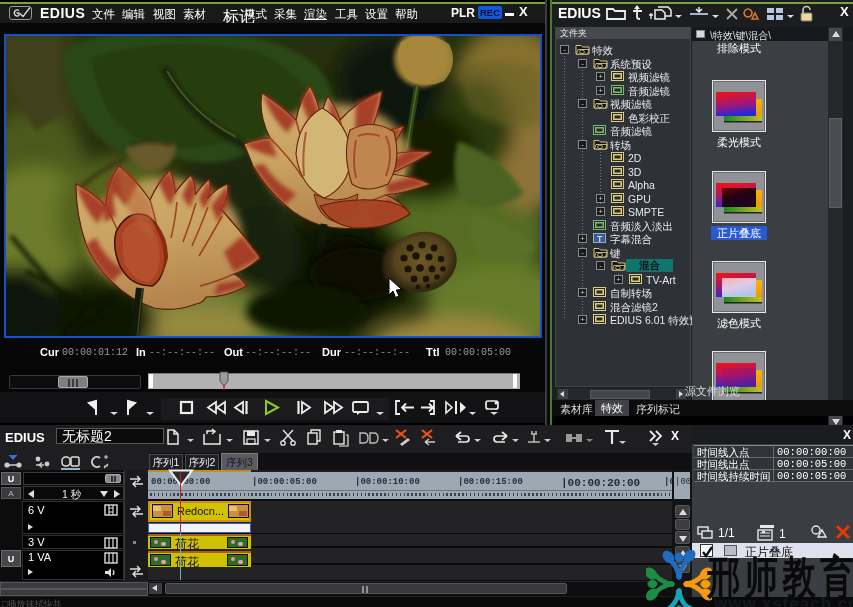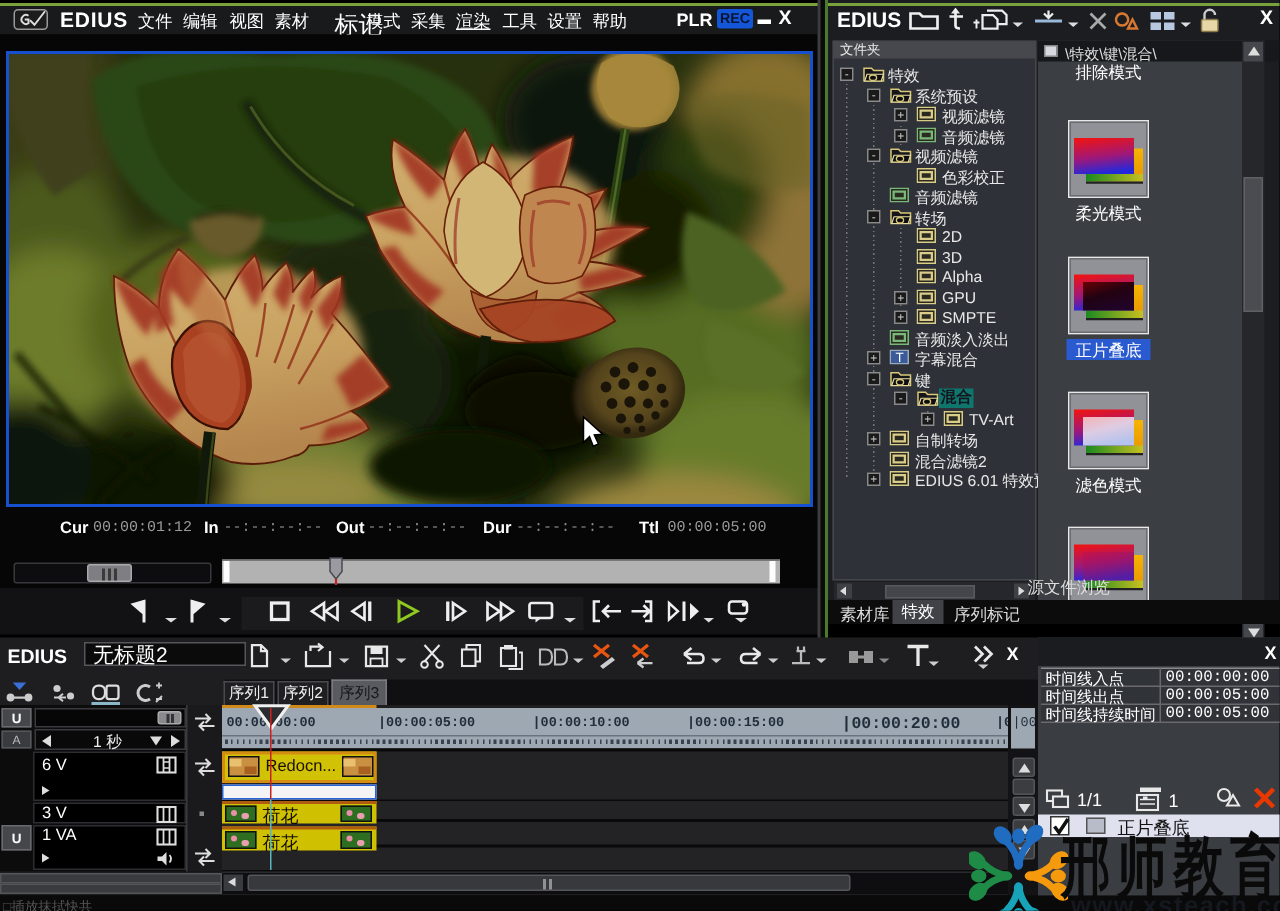--- a/index.html
+++ b/index.html
@@ -449,21 +449,21 @@
         <path d="M3 6.5 L14 6.5 L12.5 11 L1.5 11 Z" fill="#0e0e12" stroke="#e8dca0" stroke-width="0.8"></path>
         <ellipse cx="7" cy="8.8" rx="2.4" ry="1.8" fill="none" stroke="#d8c878" stroke-width="0.9"></ellipse>
       </svg>
       <div class="treerow" style="left:610px;top:246.5px;">键</div>
       <div class="exp" style="left:596px;top:261px;">-</div>
       <svg class="ticon" style="left:611px;top:259px;width:15px;height:12px;" viewBox="0 0 15 12">
         <path d="M1 2.5 L6 2.5 L7.5 4 L14 4 L14 11 L1 11 Z" fill="#16161a" stroke="#d8c878" stroke-width="1"></path>
         <path d="M3 6.5 L14 6.5 L12.5 11 L1.5 11 Z" fill="#0e0e12" stroke="#e8dca0" stroke-width="0.8"></path>
         <ellipse cx="7" cy="8.8" rx="2.4" ry="1.8" fill="none" stroke="#d8c878" stroke-width="0.9"></ellipse>
       </svg>
-      <div class="abs" style="left:626px;top:259px;height:13px;background:#0f766e;padding:0 1px;color:#15151d;font-size:10.5px;font-weight:bold;line-height:13px;">混合</div>
+      <div class="abs" style="left:626px;top:259px;height:13px;background:#0f766e;padding:0 13px;color:#15151d;font-size:10.5px;font-weight:bold;line-height:13px;">混合</div>
       <div class="exp" style="left:614px;top:274.5px;">+</div>
       <svg class="ticon" style="left:629px;top:273.5px;" viewBox="0 0 13 10">
         <rect x="0.5" y="0.5" width="12" height="9" fill="#2a2a20" stroke="#d8cc88" stroke-width="1"></rect>
         <rect x="2" y="2" width="9" height="6" fill="#d8cc88"></rect>
         <rect x="3.5" y="3.5" width="6" height="3" fill="#2a2a20"></rect>
       </svg>
       <div class="treerow" style="left:646px;top:273.5px;">TV-Art</div>
       <div class="exp" style="left:578px;top:288px;">+</div>
       <svg class="ticon" style="left:593px;top:287px;" viewBox="0 0 13 10">
         <rect x="0.5" y="0.5" width="12" height="9" fill="#2a2a20" stroke="#d8cc88" stroke-width="1"></rect>

